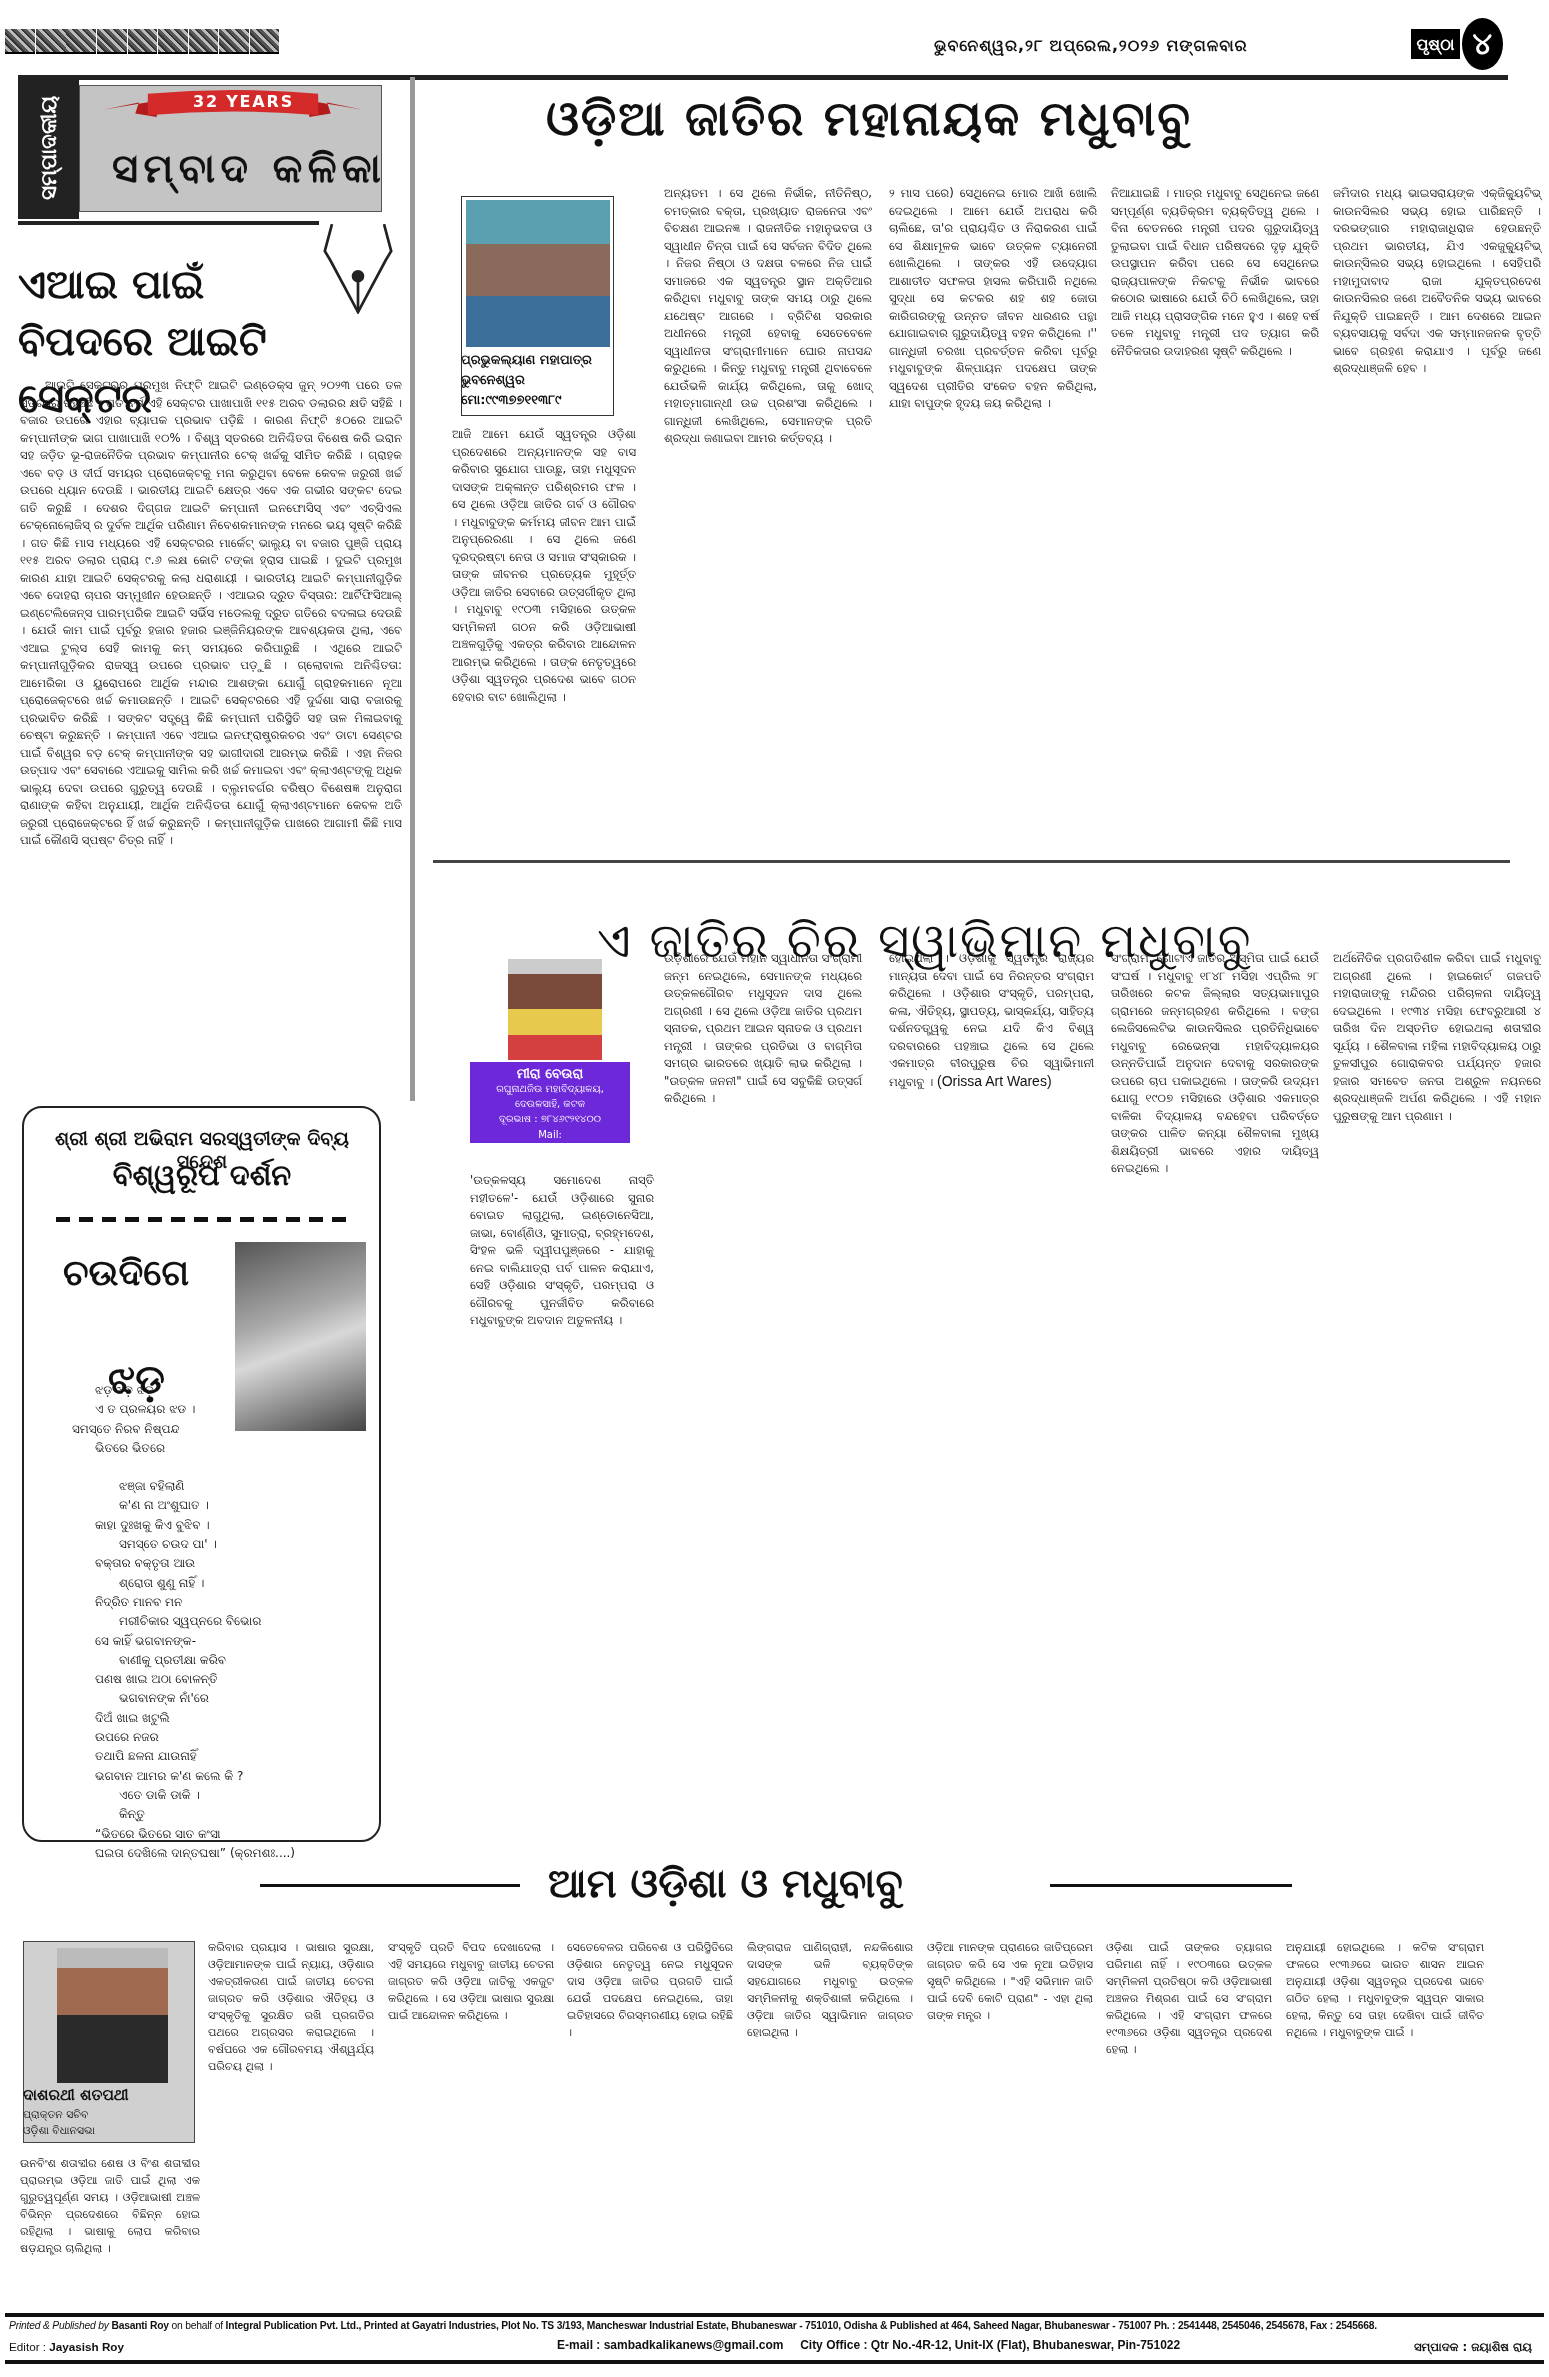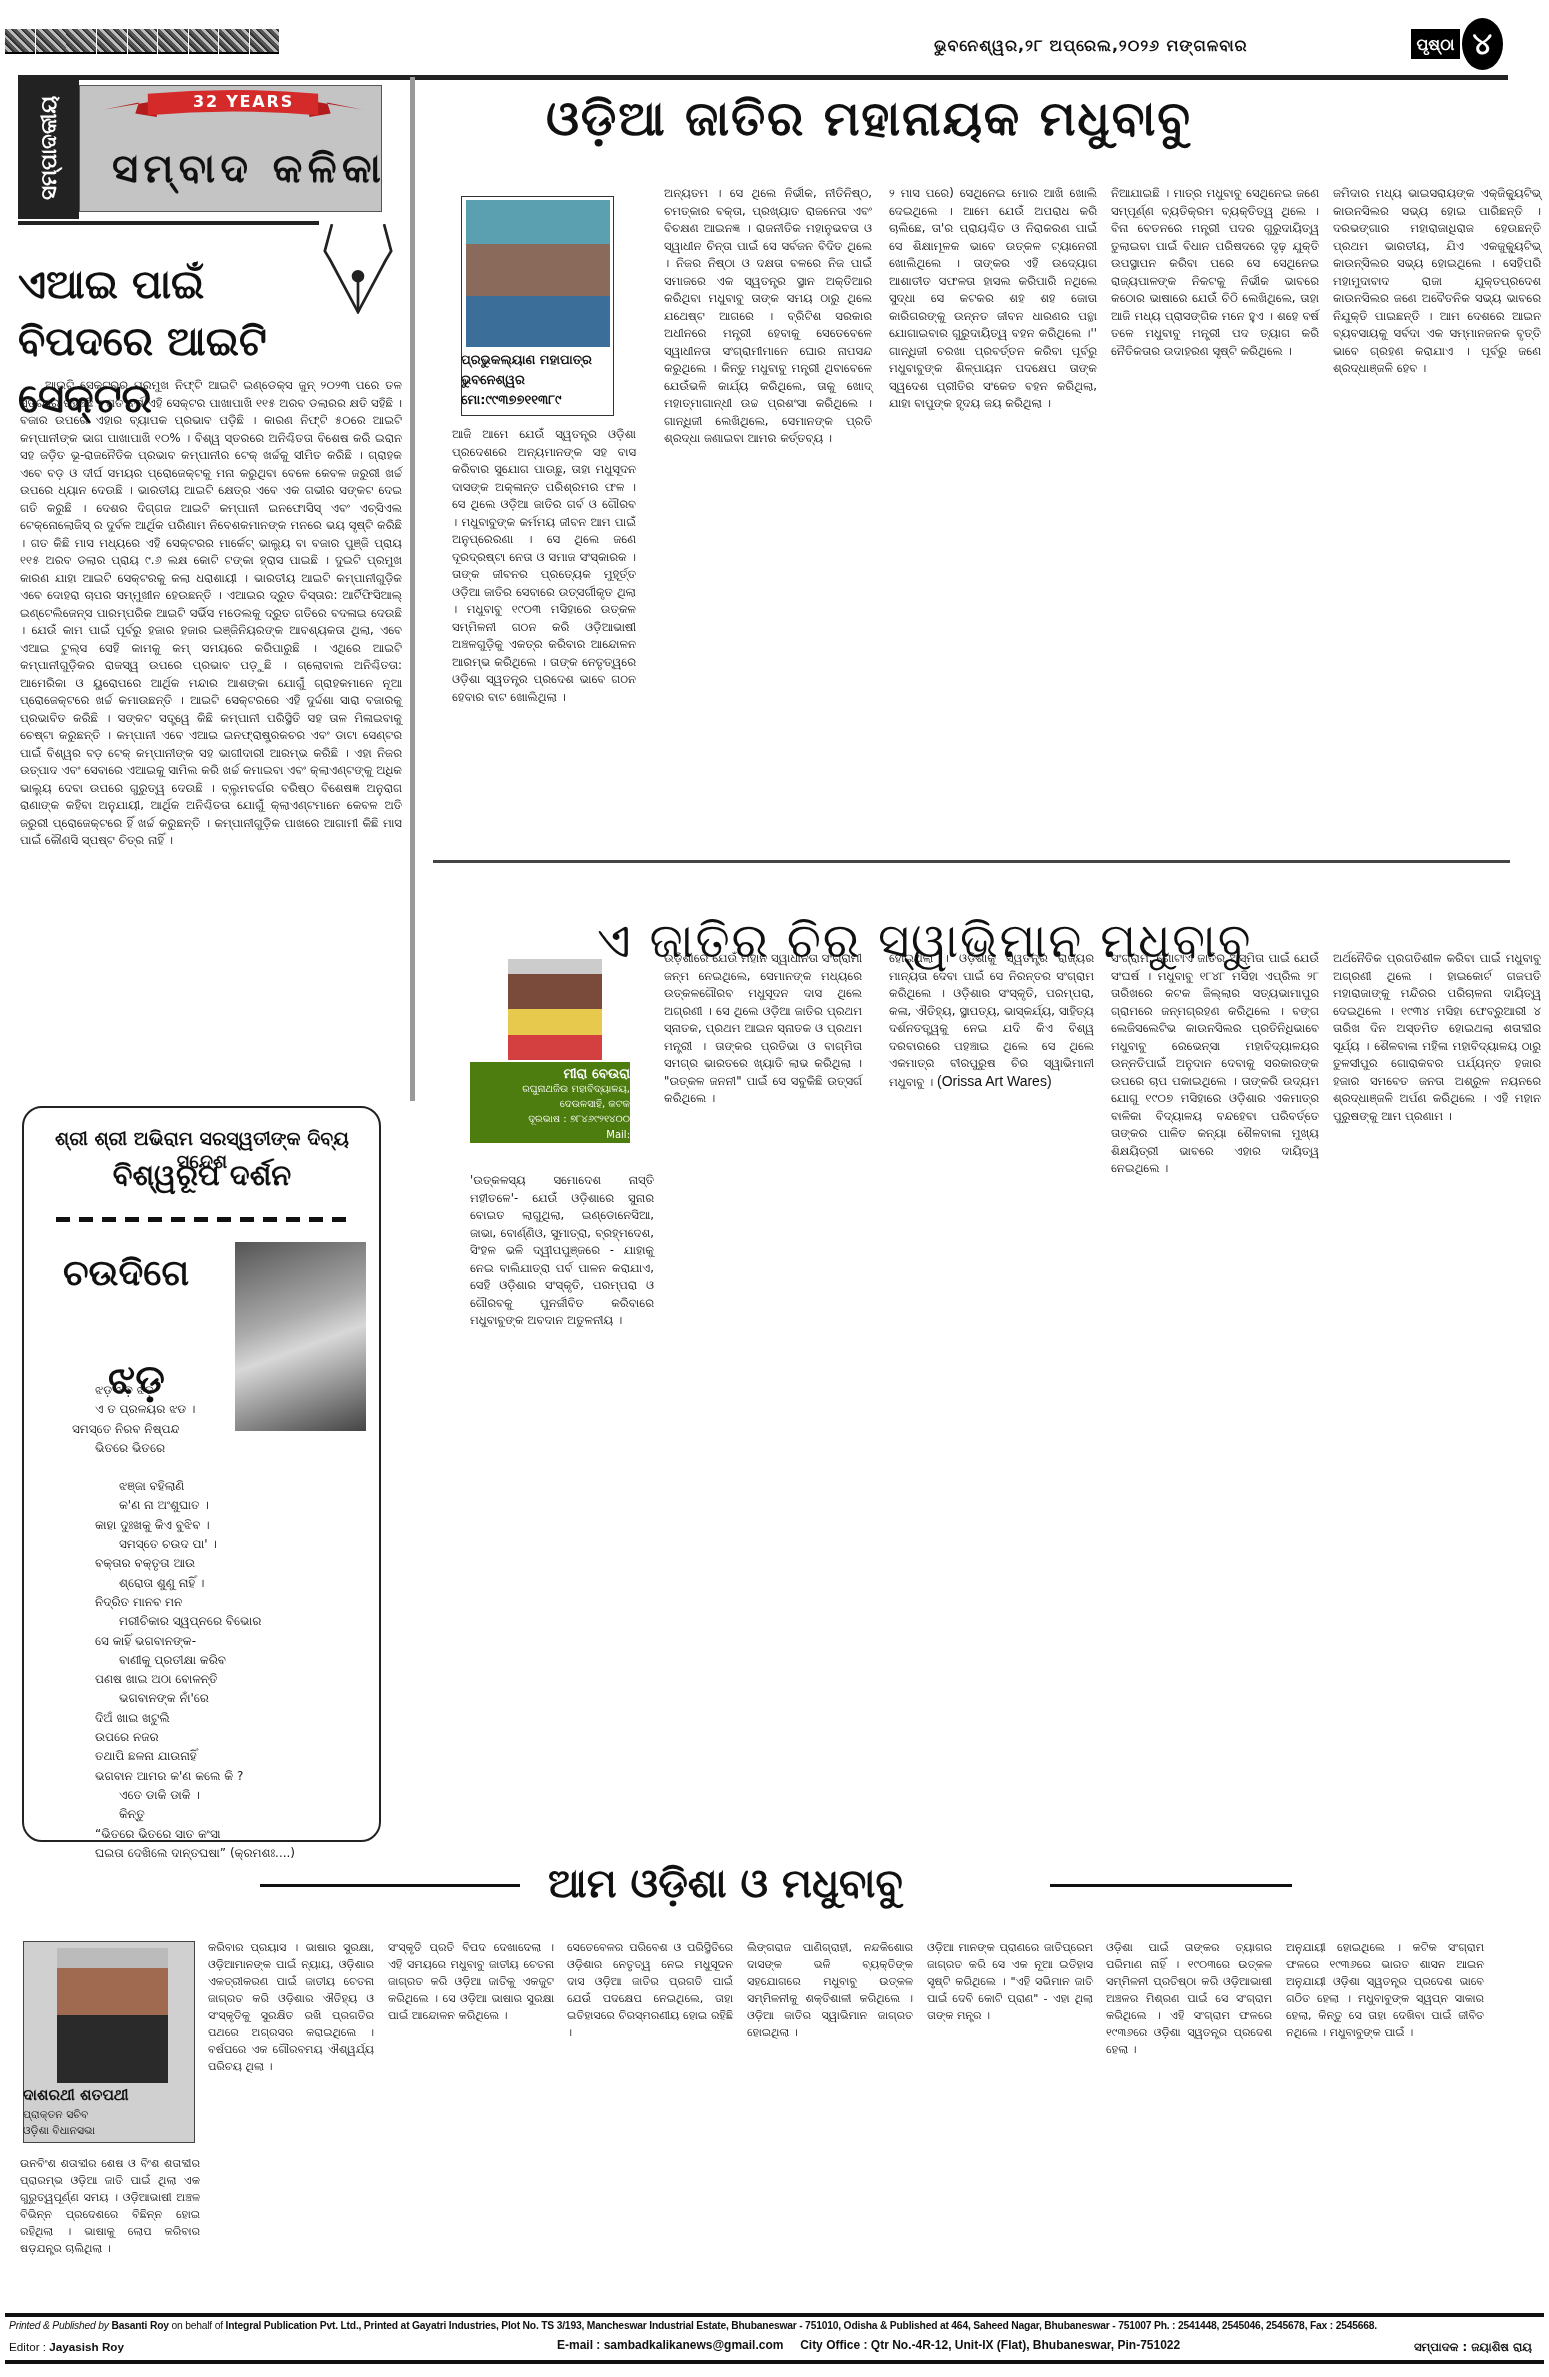--- a/index.html
+++ b/index.html
@@ -42,21 +42,21 @@
   .author1-name { left: 461px; top: 350px; width: 153px; text-align:left; font-size: 13px; font-weight:bold; line-height: 20px; }
   .col { width: 208px; }
   .c1 { left: 452px; top: 426px; }
   .c2 { left: 664px; top: 185px; }
   .c3 { left: 889px; top: 185px; }
   .c4 { left: 1111px; top: 185px; }
   .c5 { left: 1333px; top: 185px; }
   .mid-rule { left: 433px; top: 860px; width: 1077px; height: 2.7px; background:#444; }
   .main-head2 { left: 597px; top: 912px; font-size: 48px; font-weight:normal; letter-spacing: 1.8px; }
   .author2-photo { left: 508px; top: 959px; width: 94px; height: 101px; background: linear-gradient(180deg,#ccc 0 15%,#7a4a3a 15% 50%,#e6c94d 50% 75%,#d44040 75%); }
-  .author2-card { left: 470px; top: 1062px; width: 160px; height: 81px; background: #4d7c0f; color:#fff; text-align:right; font-size: 10px; line-height: 15.3px; padding-top: 3.6px; }
+  .author2-card { left: 470px; top: 1062px; width: 160px; height: 81px; background: #6d28d9; color:#fff; text-align:center; font-size: 10px; line-height: 15.3px; padding-top: 3.6px; }
   .author2-card .nm { font-size: 13.5px; font-weight: bold; }
   .d1 { left: 470px; top: 1172px; width: 184px; }
   .d2 { left: 664px; top: 950px; width: 198px; }
   .d3 { left: 889px; top: 950px; width: 205px; }
   .d4 { left: 1111px; top: 950px; width: 208px; }
   .d5 { left: 1333px; top: 950px; width: 208px; }
   .sec-rule { height: 2.7px; background: #111; top: 1884px; }
   .main-head3 { left: 548px; top: 1860px; font-size: 40px; font-weight:bold; }
   .author3-box { left: 23px; top: 1941px; width: 172px; height: 202px; background: #d0d0d0; border: 1.8px solid #444; }
   .author3-photo { left: 57px; top: 1948px; width: 111px; height: 135px; background: linear-gradient(180deg,#bbb 0 15%,#a06a50 15% 50%,#2a2a2a 50%); }

